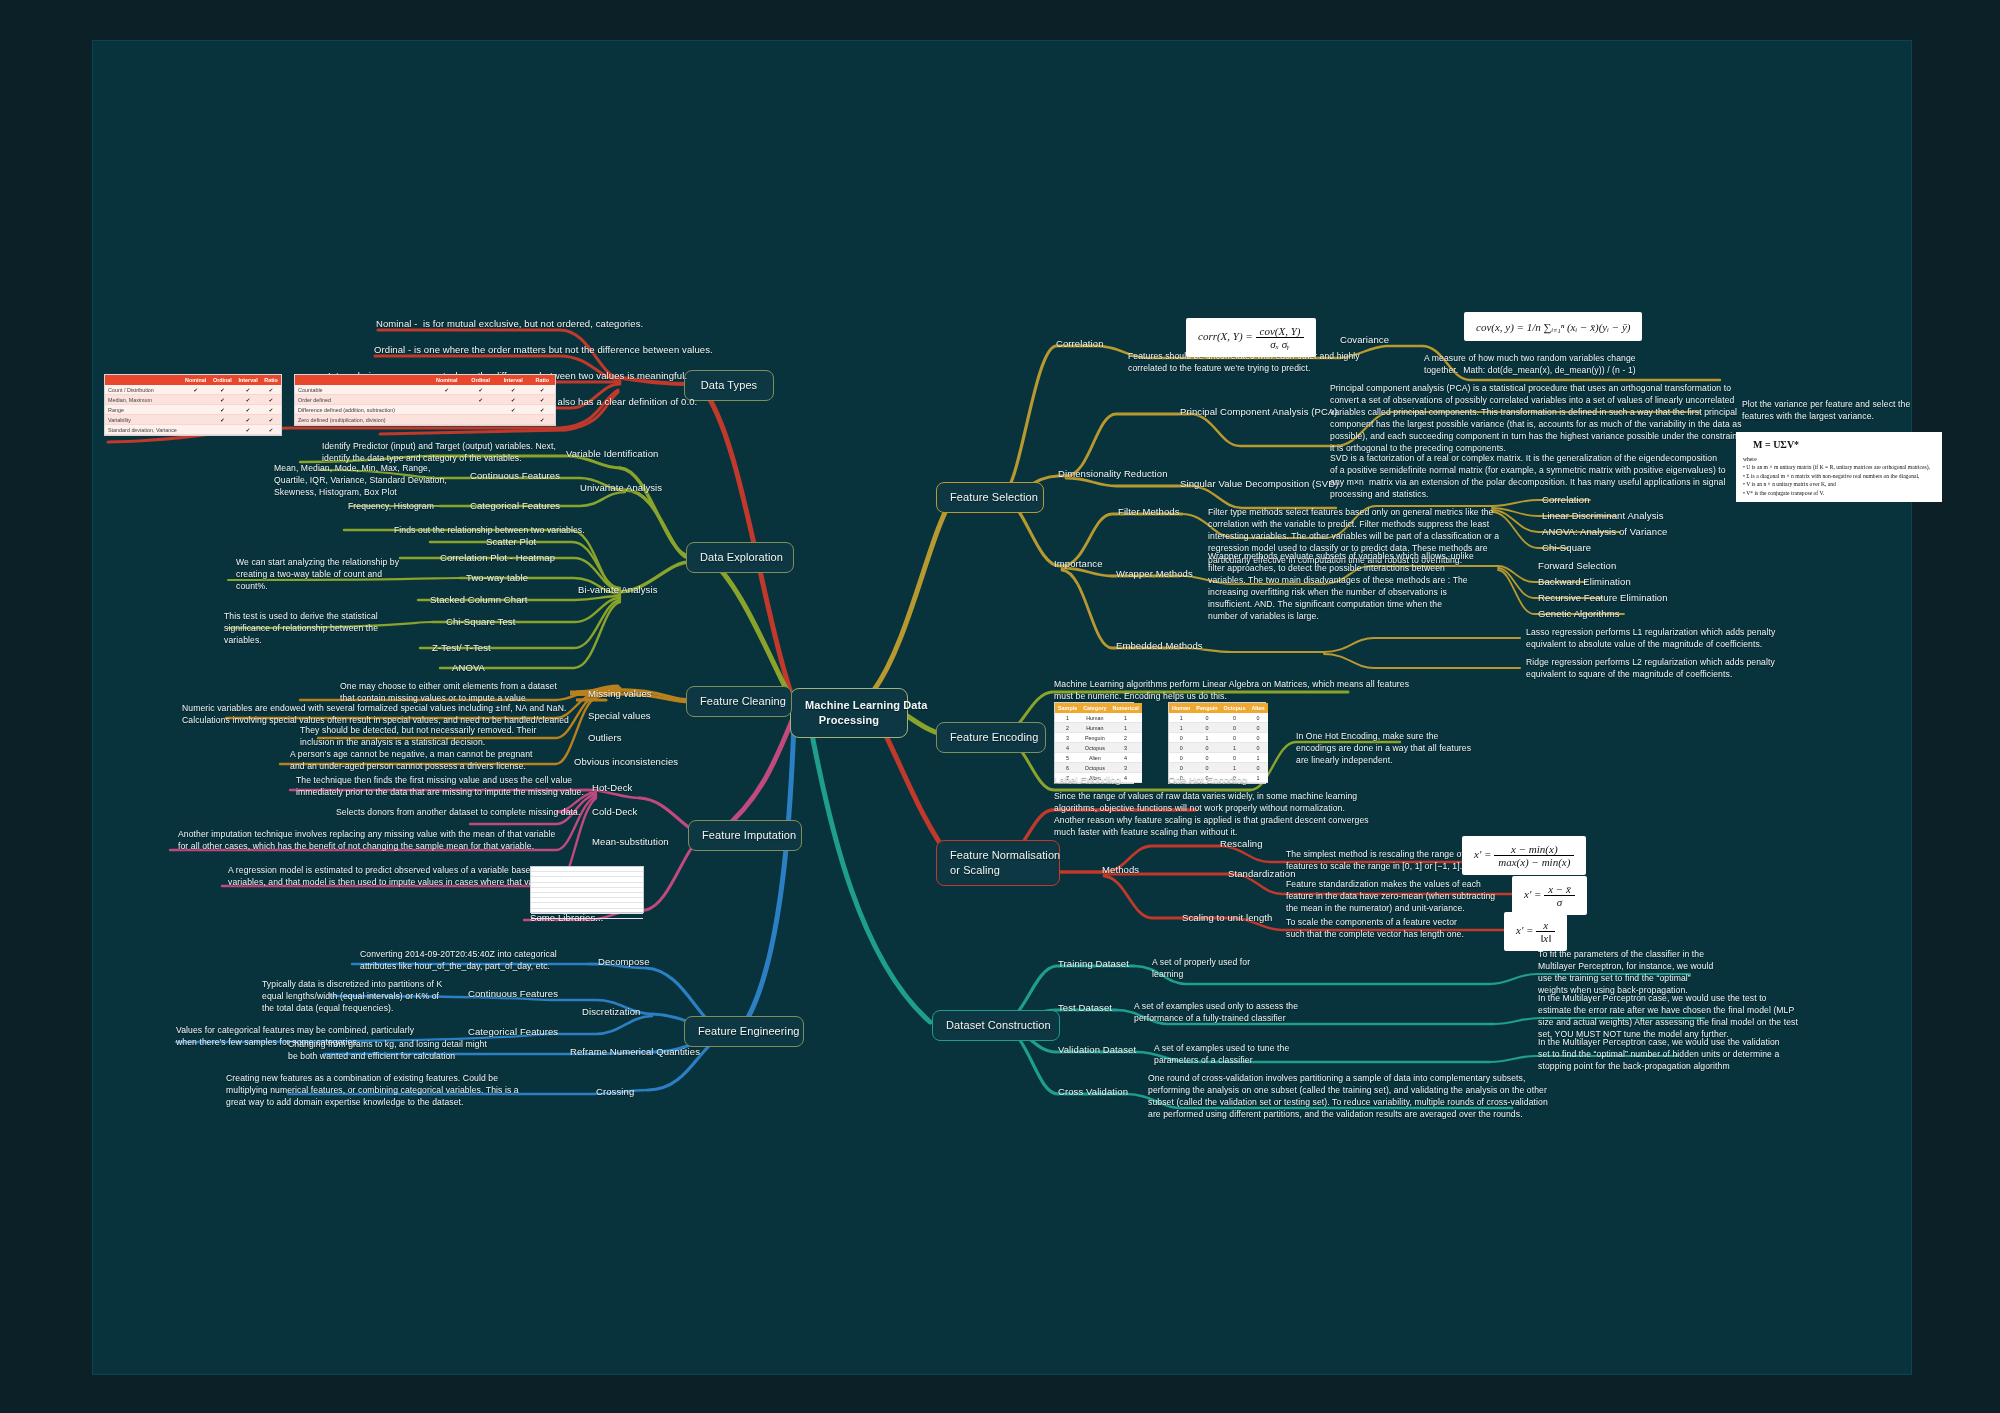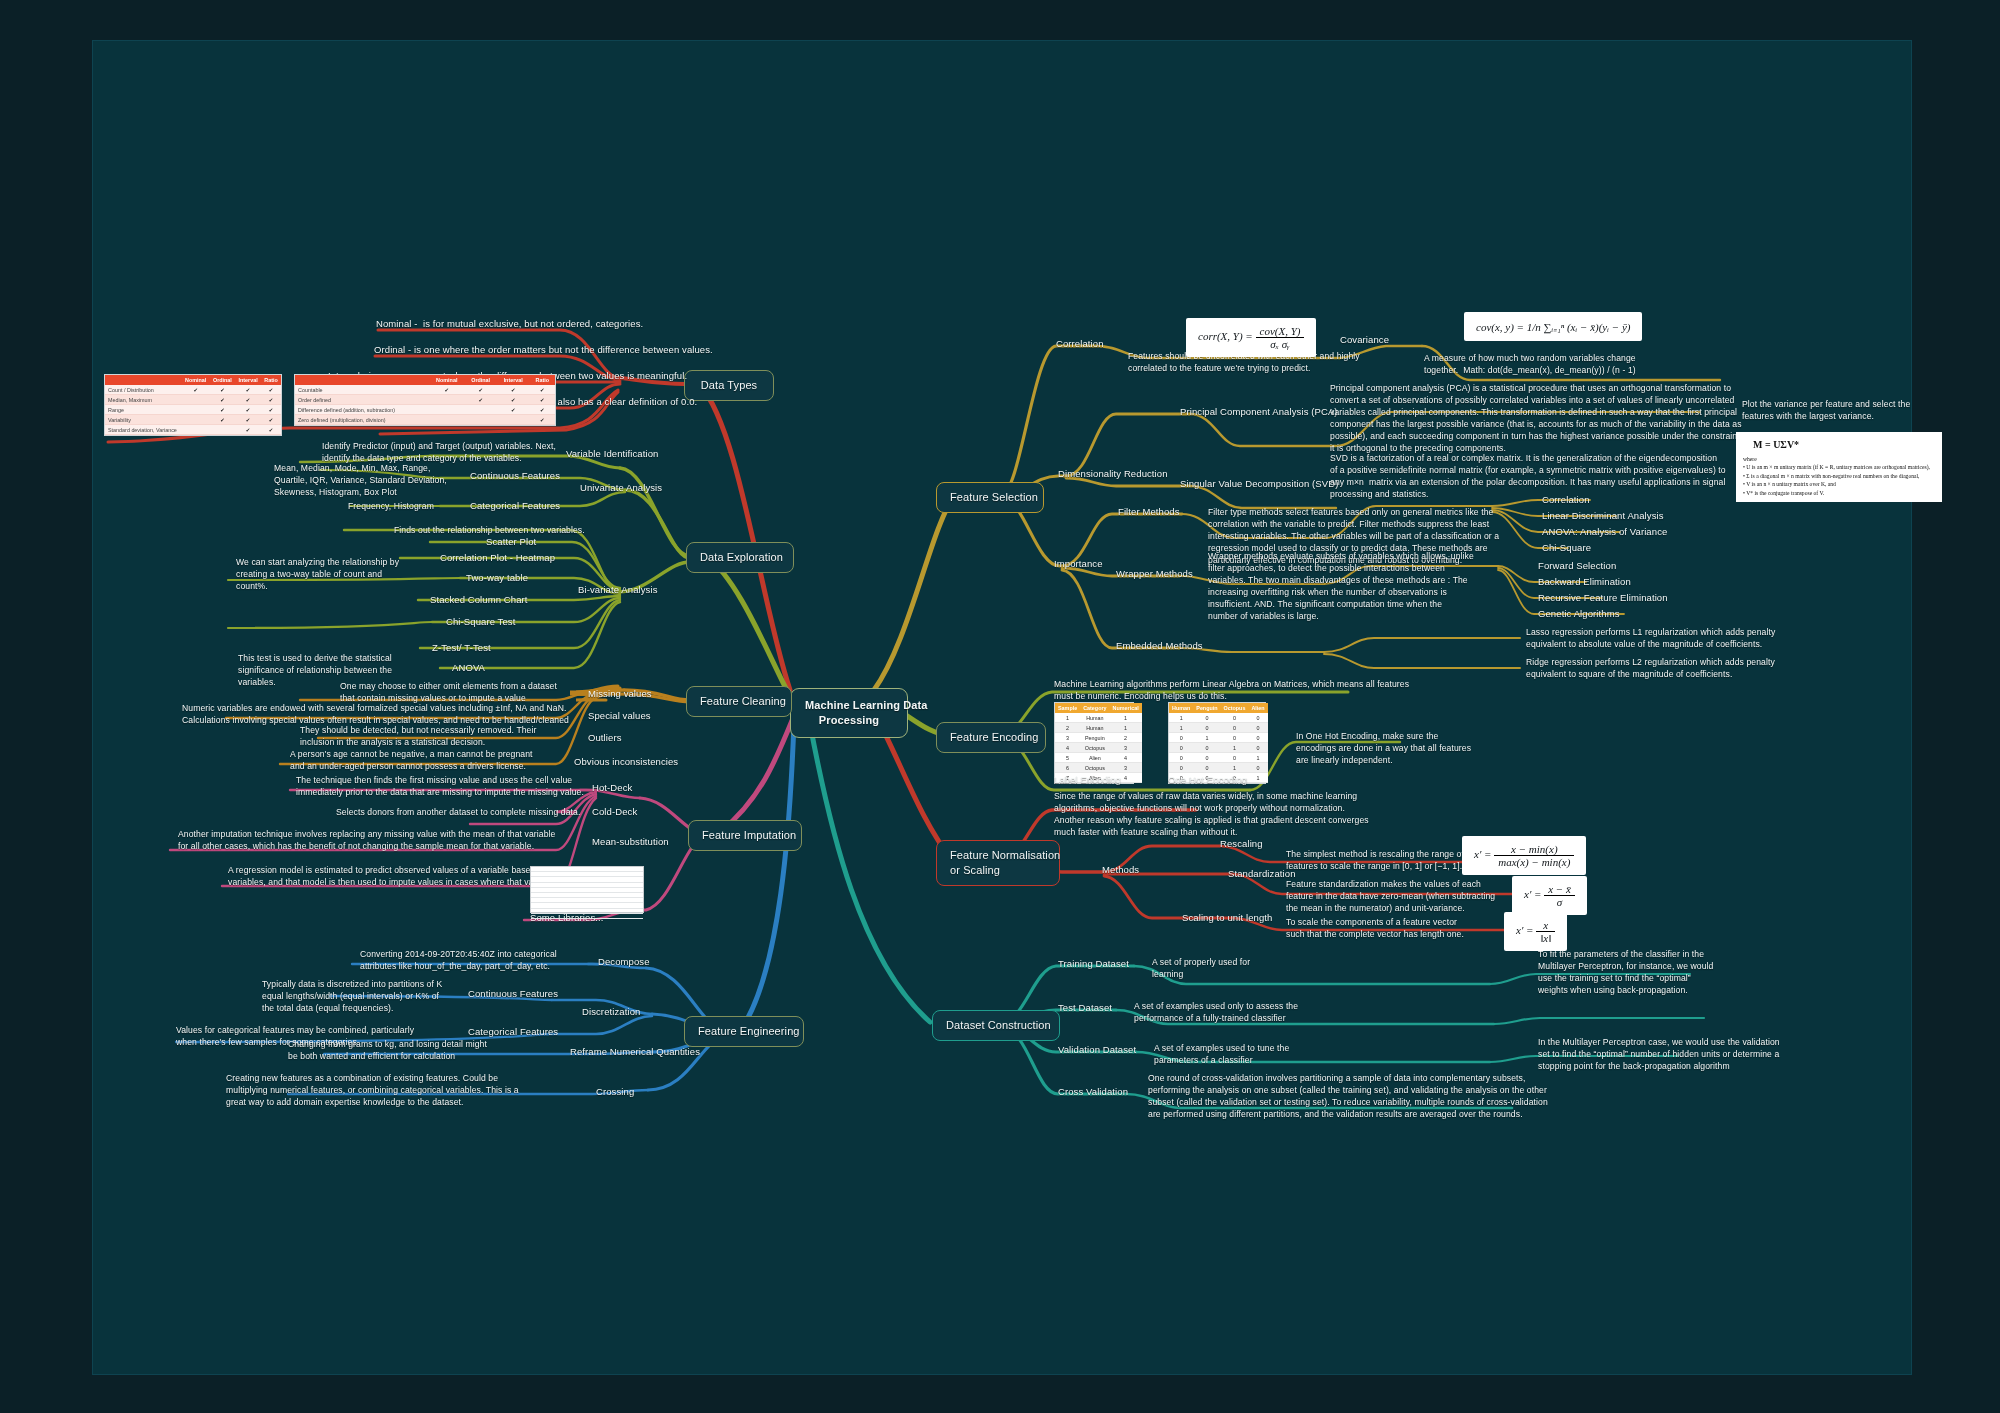--- a/index.html
+++ b/index.html
@@ -335,21 +335,21 @@
   <div class="node tiny" style="left:366px;top:524px;padding-left:28px;">Finds out the relationship between two variables.</div>
 
   <div class="node leaf" style="left:486px;top:536px;">Scatter Plot</div>
   <div class="node leaf" style="left:440px;top:552px;">Correlation Plot - Heatmap</div>
   <div class="node leaf" style="left:466px;top:572px;">Two-way table</div>
   <div class="node tiny" style="left:236px;top:556px;">We can start analyzing the relationship by
 creating a two-way table of count and
 count%.</div>
   <div class="node leaf" style="left:430px;top:594px;">Stacked Column Chart</div>
   <div class="node leaf" style="left:446px;top:616px;">Chi-Square Test</div>
-  <div class="node tiny" style="left:238px;top:610px;margin-top:42px;">This test is used to derive the statistical
+  <div class="node tiny" style="left:224px;top:610px;">This test is used to derive the statistical
 significance of relationship between the
 variables.</div>
   <div class="node leaf" style="left:432px;top:642px;">Z-Test/ T-Test</div>
   <div class="node leaf" style="left:452px;top:662px;">ANOVA</div>
 
   <div class="node boxed" style="left:686px;top:686px;width:78px;">Feature Cleaning</div>
 
   <div class="node leaf" style="left:588px;top:688px;">Missing values</div>
   <div class="node tiny" style="left:340px;top:680px;">One may choose to either omit elements from a dataset
 that contain missing values or to impute a value</div>
@@ -654,20 +654,24 @@
   <div class="node tiny" style="left:1152px;top:956px;">A set of properly used for
 learning</div>
   <div class="node tiny" style="left:1538px;top:948px;">To fit the parameters of the classifier in the
 Multilayer Perceptron, for instance, we would
 use the training set to find the “optimal”
 weights when using back-propagation.</div>
 
   <div class="node leaf" style="left:1058px;top:1002px;">Test Dataset</div>
   <div class="node tiny" style="left:1134px;top:1000px;">A set of examples used only to assess the
 performance of a fully-trained classifier</div>
+  <div class="node tiny" style="left:1538px;top:992px;">In the Multilayer Perceptron case, we would use the test to
+estimate the error rate after we have chosen the final model (MLP
+size and actual weights) After assessing the final model on the test
+set, YOU MUST NOT tune the model any further.</div>
 
   <div class="node leaf" style="left:1058px;top:1044px;">Validation Dataset</div>
   <div class="node tiny" style="left:1154px;top:1042px;">A set of examples used to tune the
 parameters of a classifier</div>
   <div class="node tiny" style="left:1538px;top:1036px;">In the Multilayer Perceptron case, we would use the validation
 set to find the “optimal” number of hidden units or determine a
 stopping point for the back-propagation algorithm</div>
 
   <div class="node leaf" style="left:1058px;top:1086px;">Cross Validation</div>
   <div class="node tiny" style="left:1148px;top:1072px;">One round of cross-validation involves partitioning a sample of data into complementary subsets,

